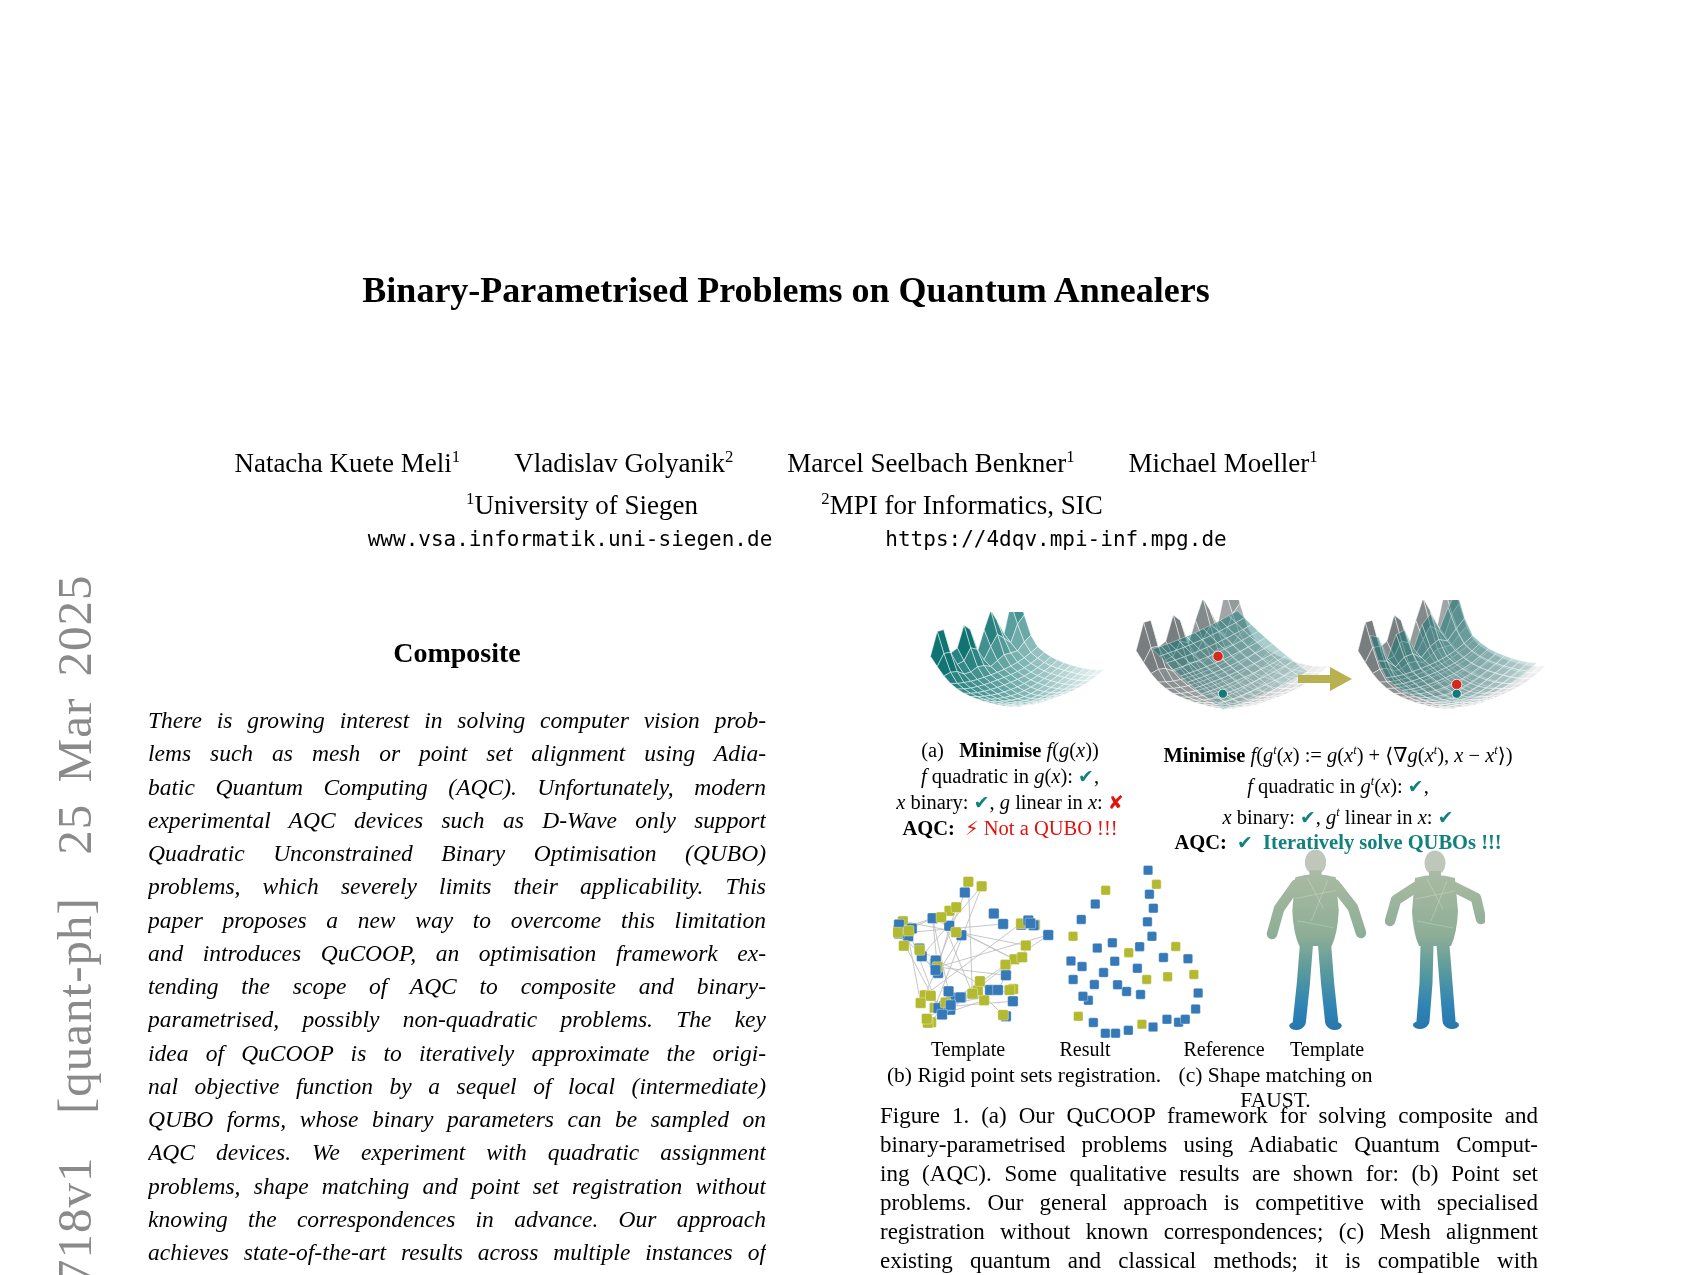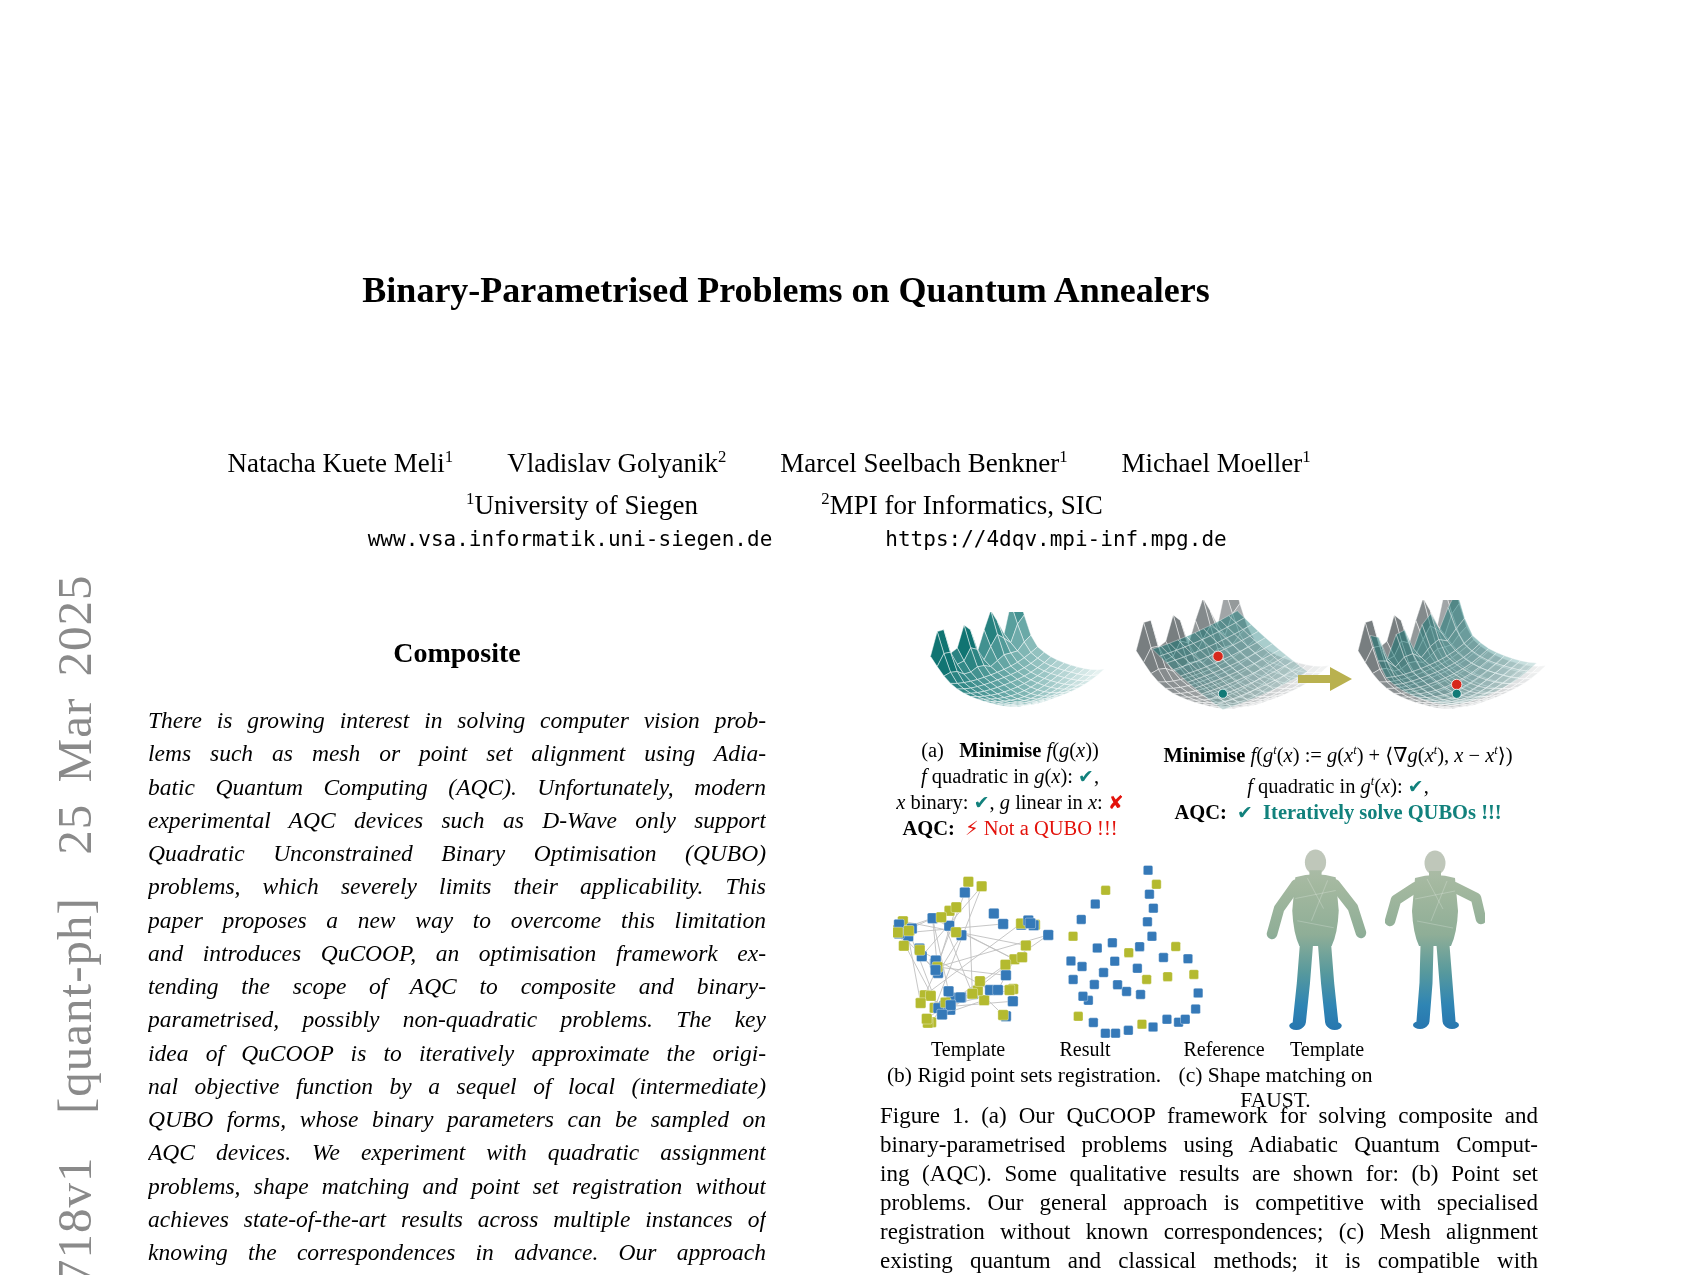--- a/index.html
+++ b/index.html
@@ -4,21 +4,21 @@
 <style>
   :root{ --teal:#11817c; --red:#e3120b; --wm:#8a8a8a; }
   html,body{margin:0;padding:0;background:#ffffff;}
   #page{position:relative;width:1700px;height:1275px;background:#fff;overflow:hidden;
         font-family:"Liberation Serif","DejaVu Serif",serif;color:#000;}
   .abs{position:absolute;}
   #watermark{left:46px;top:1284px;transform-origin:0 0;transform:rotate(-90deg);
              font-size:49px;color:var(--wm);white-space:pre;word-spacing:8px;letter-spacing:1px;}
   #title{left:150px;top:266px;width:1272px;text-align:center;font-weight:bold;
          font-size:36px;line-height:48px;}
-  #authors{left:133px;top:447px;width:1272px;display:flex;justify-content:center;gap:54px;
+  #authors{left:140px;top:447px;width:1272px;display:flex;justify-content:center;gap:54px;
            font-size:27px;white-space:pre;}
   #authors sup, .affil sup{font-size:0.62em;}
   .affil{top:489px;width:400px;text-align:center;font-size:27px;}
   #affil-1{left:382px;} #affil-2{left:762px;}
   .urlrow{top:527px;text-align:center;font-family:"DejaVu Sans Mono","Liberation Mono",monospace;
           font-size:21px;letter-spacing:0px;}
   #url-left{left:348px;width:444px;} #url-right{left:882px;width:348px;}
   #abs-head{left:148px;top:637px;width:618px;text-align:center;font-weight:bold;font-size:28px;}
   #abstract{left:148px;top:704px;width:618px;font-style:italic;font-size:23.5px;}
   .jl{text-align:justify;height:33.25px;line-height:33.25px;overflow:hidden;}
@@ -74,22 +74,22 @@
       <div class="jl">problems, which severely limits their applicability.  This</div>
       <div class="jl">paper proposes a new way to overcome this limitation</div>
       <div class="jl">and introduces QuCOOP, an optimisation framework ex-</div>
       <div class="jl">tending the scope of AQC to composite and binary-</div>
       <div class="jl">parametrised, possibly non-quadratic problems.  The key</div>
       <div class="jl">idea of QuCOOP is to iteratively approximate the origi-</div>
       <div class="jl">nal objective function by a sequel of local (intermediate)</div>
       <div class="jl">QUBO forms, whose binary parameters can be sampled on</div>
       <div class="jl">AQC devices.  We experiment with quadratic assignment</div>
       <div class="jl">problems, shape matching and point set registration without</div>
+      <div class="jl">knowing the correspondences in advance.  Our approach</div>
       <div class="jl">achieves state-of-the-art results across multiple instances of</div>
-      <div class="jl">knowing the correspondences in advance.  Our approach</div>
     </div>
 
   <svg id="surf1" class="abs" style="left:925px;top:612px" width="185" height="135" viewBox="0 0 185 135">
       <polygon points="85.8,-8.5 92.5,12.1 99.2,3.0 92.5,-20.6" fill="rgb(68,146,145)" stroke="rgba(255,255,255,0.85)" stroke-width="0.55"></polygon>
       <polygon points="65.7,-1.6 72.4,22.4 79.1,26.2 72.4,9.3" fill="rgb(47,134,132)" stroke="rgba(255,255,255,0.85)" stroke-width="0.55"></polygon>
       <polygon points="79.1,21.8 85.8,30.7 92.5,12.1 85.8,-8.5" fill="rgb(89,159,157)" stroke="rgba(255,255,255,0.85)" stroke-width="0.55"></polygon>
       <polygon points="92.5,12.1 99.2,30.0 105.9,23.2 99.2,3.0" fill="rgb(106,169,167)" stroke="rgba(255,255,255,0.85)" stroke-width="0.55"></polygon>
       <polygon points="72.4,9.3 79.1,26.2 85.8,30.7 79.1,21.8" fill="rgb(92,161,159)" stroke="rgba(255,255,255,0.85)" stroke-width="0.55"></polygon>
       <polygon points="59.1,17.9 65.7,34.5 72.4,22.4 65.7,-1.6" fill="rgb(38,129,127)" stroke="rgba(255,255,255,0.85)" stroke-width="0.55"></polygon>
       <polygon points="39.0,13.0 45.7,35.8 52.4,37.4 45.7,18.1" fill="rgb(16,116,114)" stroke="rgba(255,255,255,0.85)" stroke-width="0.55"></polygon>
@@ -808,20 +808,21 @@
 
   <div id="capA-left" class="abs capA">
       <div class="segline"><span class="seg-p">(a)   </span><span class="seg-b">Minimise </span><span class="seg-m">f</span><span class="seg-p">(</span><span class="seg-m">g</span><span class="seg-p">(</span><span class="seg-m">x</span><span class="seg-p">))</span></div>
       <div class="segline"><span class="seg-m">f</span><span class="seg-p"> quadratic in </span><span class="seg-m">g</span><span class="seg-p">(</span><span class="seg-m">x</span><span class="seg-p">): </span><span class="seg-ck">✔</span><span class="seg-p">,</span></div>
       <div class="segline"><span class="seg-m">x</span><span class="seg-p"> binary: </span><span class="seg-ck">✔</span><span class="seg-p">, </span><span class="seg-m">g</span><span class="seg-p"> linear in </span><span class="seg-m">x</span><span class="seg-p">: </span><span class="seg-cx">✘</span></div>
       <div class="segline"><span class="seg-b">AQC:</span><span class="seg-p">  </span><span class="seg-bolt">⚡</span><span class="seg-p"> </span><span class="seg-br">Not a QUBO !!!</span></div>
     </div>
   <div id="capA-right" class="abs capA">
       <div class="segline"><span class="seg-b">Minimise </span><span class="seg-m">f</span><span class="seg-p">(</span><span class="seg-m">g</span><span class="seg-ms">t</span><span class="seg-p">(</span><span class="seg-m">x</span><span class="seg-p">) := </span><span class="seg-m">g</span><span class="seg-p">(</span><span class="seg-m">x</span><span class="seg-ms">t</span><span class="seg-p">) + ⟨∇</span><span class="seg-m">g</span><span class="seg-p">(</span><span class="seg-m">x</span><span class="seg-ms">t</span><span class="seg-p">), </span><span class="seg-m">x</span><span class="seg-p"> − </span><span class="seg-m">x</span><span class="seg-ms">t</span><span class="seg-p">⟩)</span></div>
       <div class="segline"><span class="seg-m">f</span><span class="seg-p"> quadratic in </span><span class="seg-m">g</span><span class="seg-ms">t</span><span class="seg-p">(</span><span class="seg-m">x</span><span class="seg-p">): </span><span class="seg-ck">✔</span><span class="seg-p">,</span></div>
+      <div class="segline"><span class="seg-m">x</span><span class="seg-p"> binary: </span><span class="seg-ck">✔</span><span class="seg-p">, </span><span class="seg-m">g</span><span class="seg-ms">t</span><span class="seg-p"> linear in </span><span class="seg-m">x</span><span class="seg-p">: </span><span class="seg-ck">✔</span></div>
       <div class="segline"><span class="seg-b">AQC:</span><span class="seg-p">  </span><span class="seg-ck">✔</span><span class="seg-p">  </span><span class="seg-bt">Iteratively solve QUBOs !!!</span></div>
     </div>
 
   <svg id="cloud-initial" class="abs" style="left:893px;top:858px" width="162" height="188" viewBox="0 0 162 188">
       <line x1="45.01759582095741" y1="114.91404307506187" x2="28.730349691285056" y2="98.30595160496678" stroke="#bfbfbf" stroke-width="0.9"></line>
       <line x1="54.138137922772714" y1="147.47019256469432" x2="45.321958960100325" y2="150.07791623896193" stroke="#bfbfbf" stroke-width="0.9"></line>
       <line x1="110.10383071215334" y1="156.92971310740253" x2="84.88893784753719" y2="132.41149123990976" stroke="#bfbfbf" stroke-width="0.9"></line>
       <line x1="45.321958960100325" y1="150.07791623896193" x2="84.88893784753719" y2="132.41149123990976" stroke="#bfbfbf" stroke-width="0.9"></line>
       <line x1="51.273480569136886" y1="147.8649366202445" x2="31.726669528943347" y2="137.27804089020842" stroke="#bfbfbf" stroke-width="0.9"></line>
       <line x1="49.00493877874161" y1="156.5697409870411" x2="4.242747613503438" y2="72.3565715218589" stroke="#bfbfbf" stroke-width="0.9"></line>

